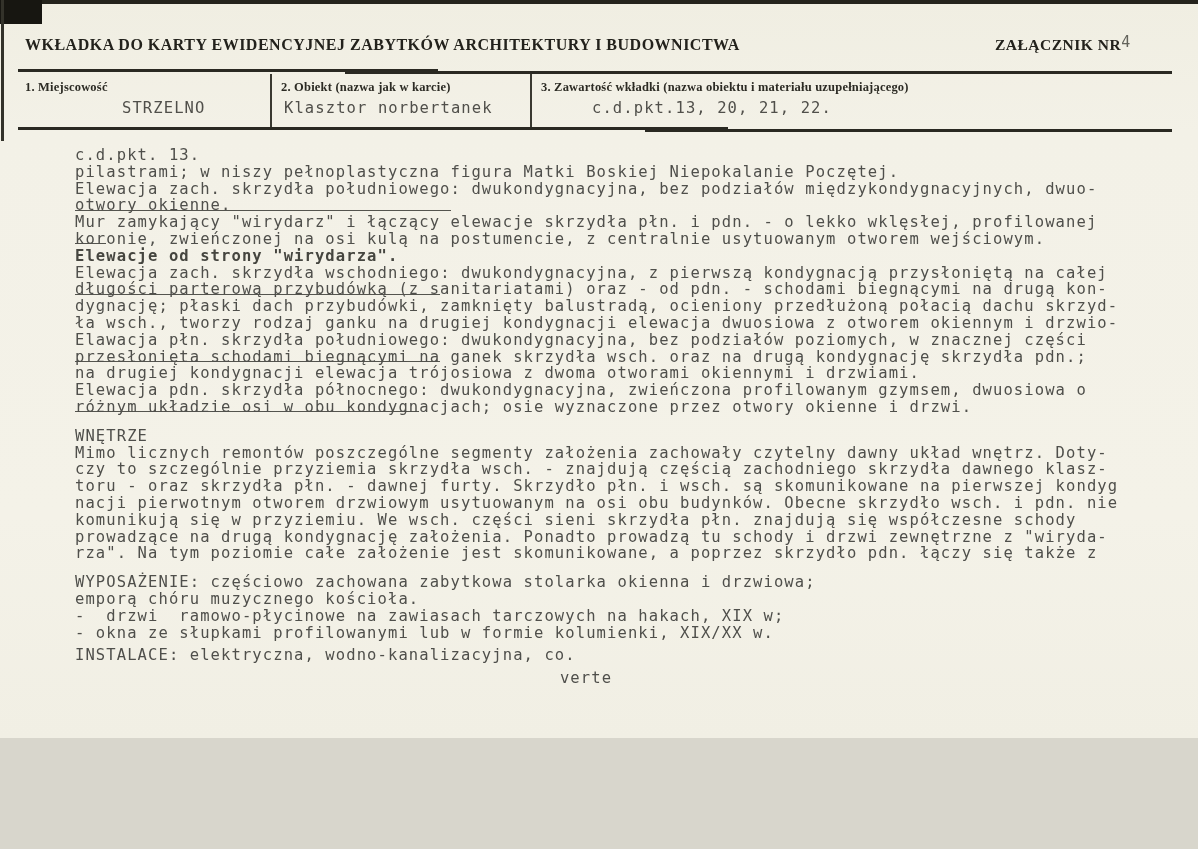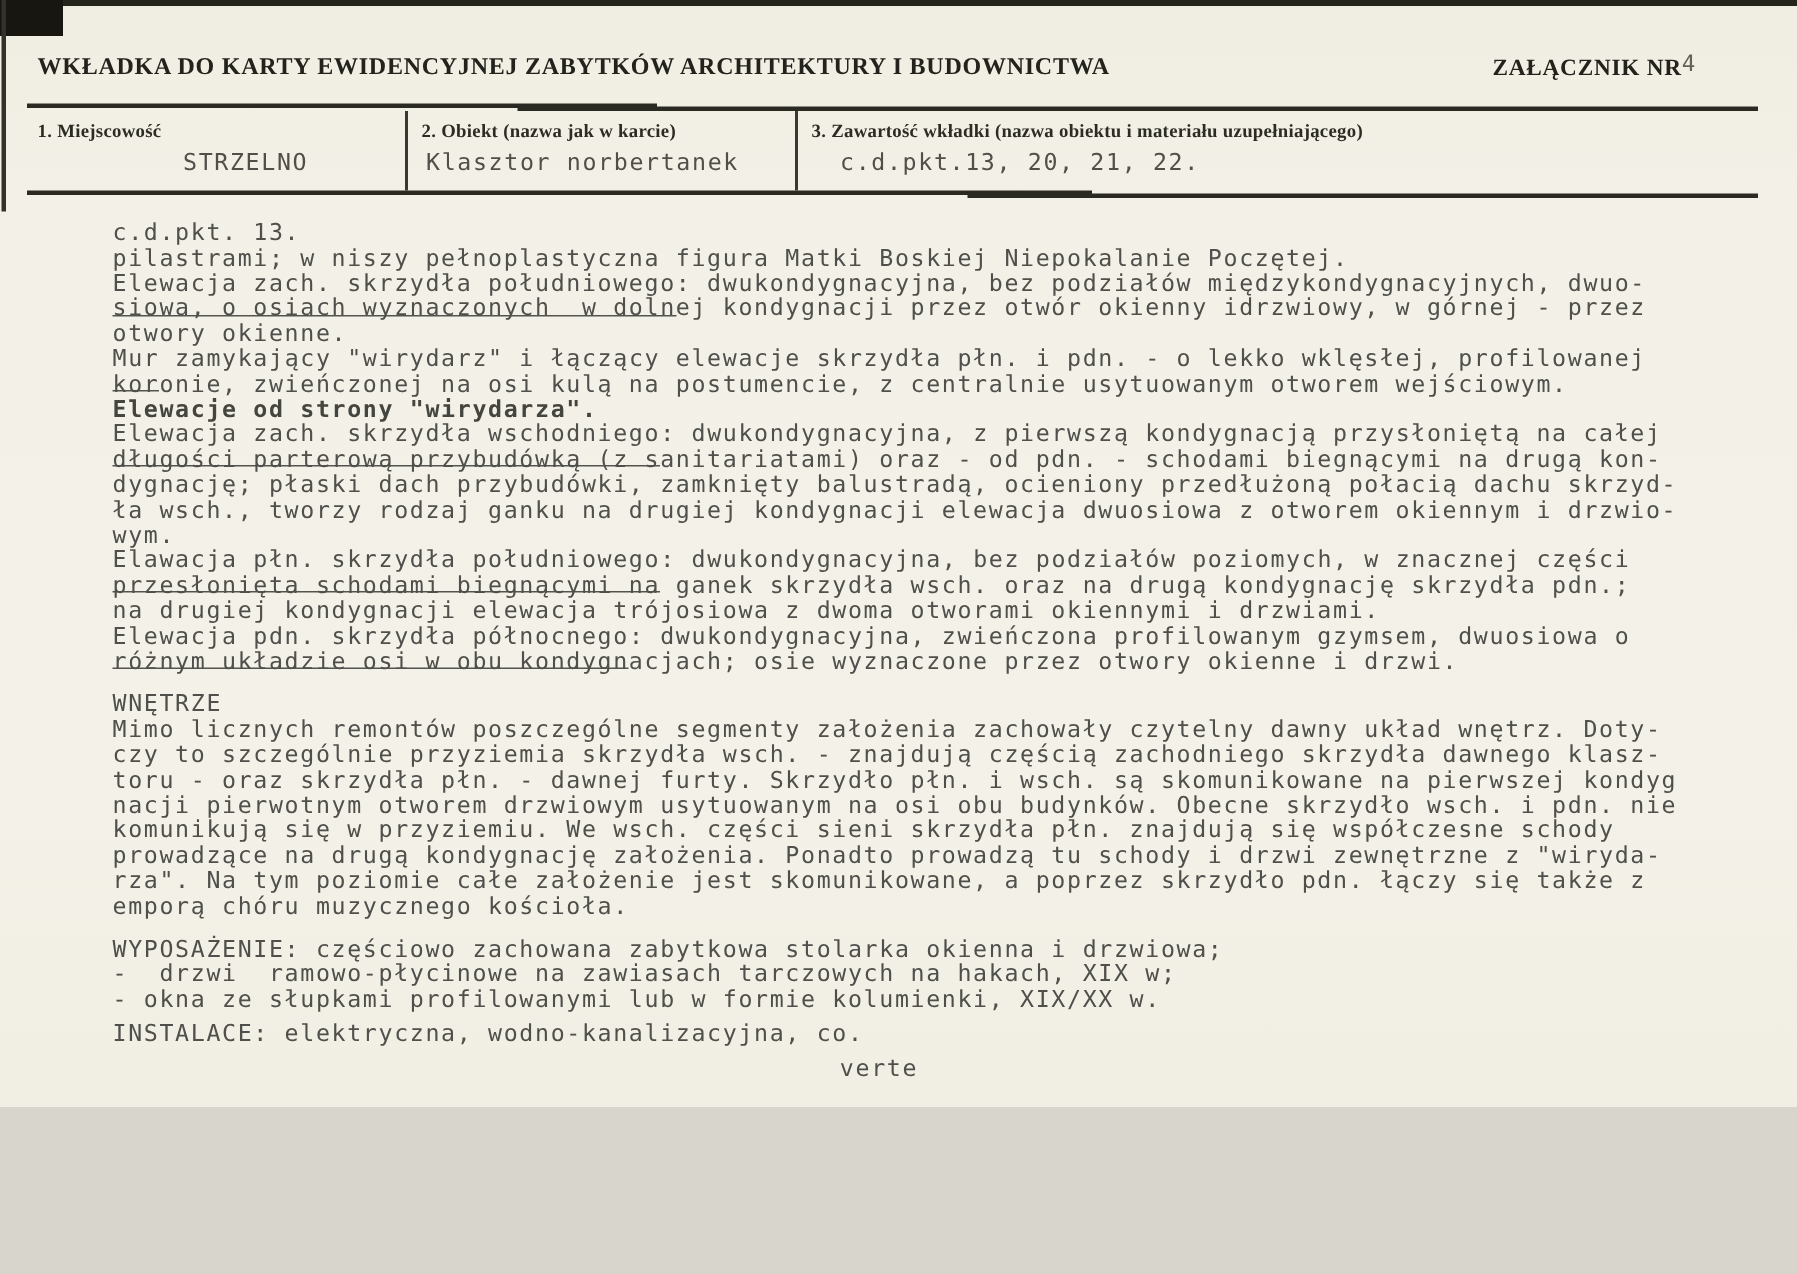--- a/index.html
+++ b/index.html
@@ -49,21 +49,21 @@
   .cell-label.c1{left:25px;}
   .cell-label.c2{left:281px;}
   .cell-label.c3{left:541px;}
   .cell-value{
     position:absolute;top:99px;
     font-family:"DejaVu Sans Mono", monospace;
     font-size:15.5px;letter-spacing:1.1px;color:#504f4a;white-space:nowrap;
   }
   .cell-value.v1{left:122px;}
   .cell-value.v2{left:284px;}
-  .cell-value.v3{left:560px;}
+  .cell-value.v3{left:592px;}
   
   .tw-body{
     position:absolute;left:75px;top:147px;width:1068px;
     font-family:"DejaVu Sans Mono", monospace;
     font-size:15.5px;line-height:16.8px;letter-spacing:1.1px;
     color:#4f4f4b;
   }
   .tw-line{white-space:pre;height:16.8px;}
   .tw-line.bold{font-weight:bold;color:#45453f;}
   .tw-line.gap-lg{margin-top:12px;}
@@ -97,44 +97,42 @@
   <div class="cell-label c2">2. Obiekt (nazwa jak w karcie)</div>
   <div class="cell-value v2">Klasztor norbertanek</div>
 
   <div class="cell-label c3">3. Zawartość wkładki (nazwa obiektu i materiału uzupełniającego)</div>
   <div class="cell-value v3">c.d.pkt.13, 20, 21, 22.</div>
 
   <div class="tw-body">
       <div class="tw-line"><span>c.d.pkt. 13.</span></div>
       <div class="tw-line"><span>pilastrami; w niszy pełnoplastyczna figura Matki Boskiej Niepokalanie Poczętej.</span></div>
       <div class="tw-line"><span class="underline">Elewacja zach. skrzydła południowego</span><span>: dwukondygnacyjna, bez podziałów międzykondygnacyjnych, dwuo-</span></div>
-      <div class="tw-line"><span>siowa, o osiach wyznaczonych  w dolnej kondygnacji przez otwór okienny idrzwiowy, w górnej - przez</span></div>
       <div class="tw-line"><span>otwory okienne.</span></div>
       <div class="tw-line"><span class="underline">Mur</span><span> zamykający "wirydarz" i łączący elewacje skrzydła płn. i pdn. - o lekko wklęsłej, profilowanej</span></div>
       <div class="tw-line"><span>koronie, zwieńczonej na osi kulą na postumencie, z centralnie usytuowanym otworem wejściowym.</span></div>
       <div class="tw-line bold"><span>Elewacje od strony "wirydarza".</span></div>
       <div class="tw-line"><span class="underline">Elewacja zach. skrzydła wschodniego</span><span>: dwukondygnacyjna, z pierwszą kondygnacją przysłoniętą na całej</span></div>
       <div class="tw-line"><span>długości parterową przybudówką (z sanitariatami) oraz - od pdn. - schodami biegnącymi na drugą kon-</span></div>
       <div class="tw-line"><span>dygnację; płaski dach przybudówki, zamknięty balustradą, ocieniony przedłużoną połacią dachu skrzyd-</span></div>
       <div class="tw-line"><span>ła wsch., tworzy rodzaj ganku na drugiej kondygnacji elewacja dwuosiowa z otworem okiennym i drzwio-</span></div>
-      <div class="tw-line"><span>wym.</span></div>
       <div class="tw-line"><span class="underline">Elawacja płn. skrzydła południowego</span><span>: dwukondygnacyjna, bez podziałów poziomych, w znacznej części</span></div>
       <div class="tw-line"><span>przesłonięta schodami biegnącymi na ganek skrzydła wsch. oraz na drugą kondygnację skrzydła pdn.;</span></div>
       <div class="tw-line"><span>na drugiej kondygnacji elewacja trójosiowa z dwoma otworami okiennymi i drzwiami.</span></div>
       <div class="tw-line"><span class="underline">Elewacja pdn. skrzydła północnego</span><span>: dwukondygnacyjna, zwieńczona profilowanym gzymsem, dwuosiowa o</span></div>
       <div class="tw-line"><span>różnym układzie osi w obu kondygnacjach; osie wyznaczone przez otwory okienne i drzwi.</span></div>
       <div class="tw-line gap-lg"><span>WNĘTRZE</span></div>
       <div class="tw-line"><span>Mimo licznych remontów poszczególne segmenty założenia zachowały czytelny dawny układ wnętrz. Doty-</span></div>
       <div class="tw-line"><span>czy to szczególnie przyziemia skrzydła wsch. - znajdują częścią zachodniego skrzydła dawnego klasz-</span></div>
       <div class="tw-line"><span>toru - oraz skrzydła płn. - dawnej furty. Skrzydło płn. i wsch. są skomunikowane na pierwszej kondyg</span></div>
       <div class="tw-line"><span>nacji pierwotnym otworem drzwiowym usytuowanym na osi obu budynków. Obecne skrzydło wsch. i pdn. nie</span></div>
       <div class="tw-line"><span>komunikują się w przyziemiu. We wsch. części sieni skrzydła płn. znajdują się współczesne schody</span></div>
       <div class="tw-line"><span>prowadzące na drugą kondygnację założenia. Ponadto prowadzą tu schody i drzwi zewnętrzne z "wiryda-</span></div>
       <div class="tw-line"><span>rza". Na tym poziomie całe założenie jest skomunikowane, a poprzez skrzydło pdn. łączy się także z</span></div>
+      <div class="tw-line gap-lg"><span>WYPOSAŻENIE: częściowo zachowana zabytkowa stolarka okienna i drzwiowa;</span></div>
       <div class="tw-line"><span>emporą chóru muzycznego kościoła.</span></div>
-      <div class="tw-line gap-lg"><span>WYPOSAŻENIE: częściowo zachowana zabytkowa stolarka okienna i drzwiowa;</span></div>
       <div class="tw-line"><span>-  drzwi  ramowo-płycinowe na zawiasach tarczowych na hakach, XIX w;</span></div>
       <div class="tw-line"><span>- okna ze słupkami profilowanymi lub w formie kolumienki, XIX/XX w.</span></div>
       <div class="tw-line gap-sm"><span>INSTALACE: elektryczna, wodno-kanalizacyjna, co.</span></div>
       <div class="tw-line gap-sm right"><span>verte</span></div>
     </div>
 
 </div>
 
 </body></html>

